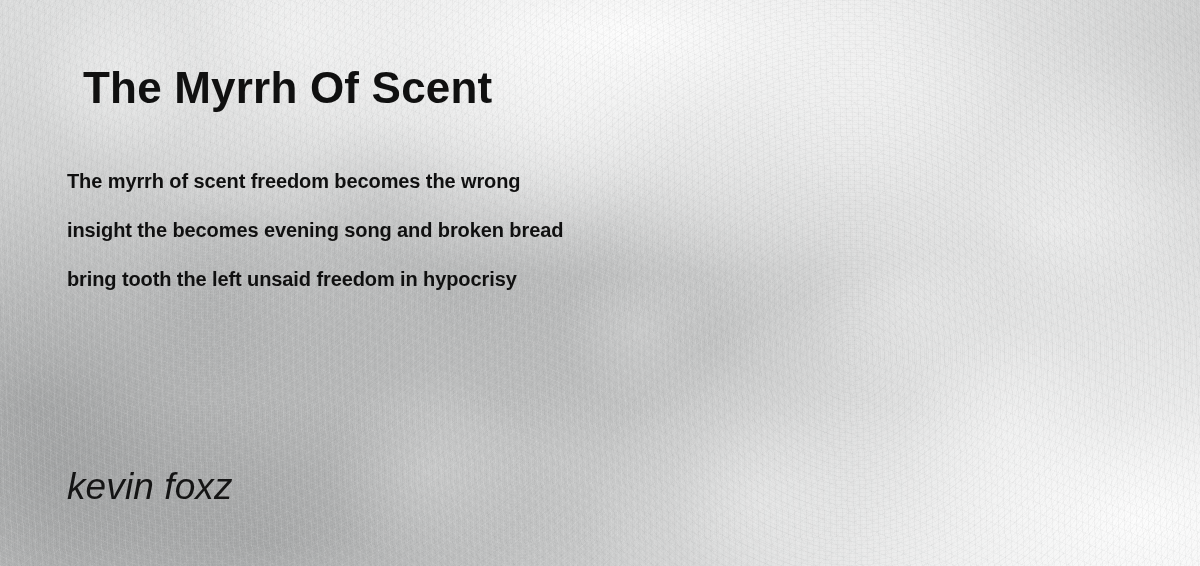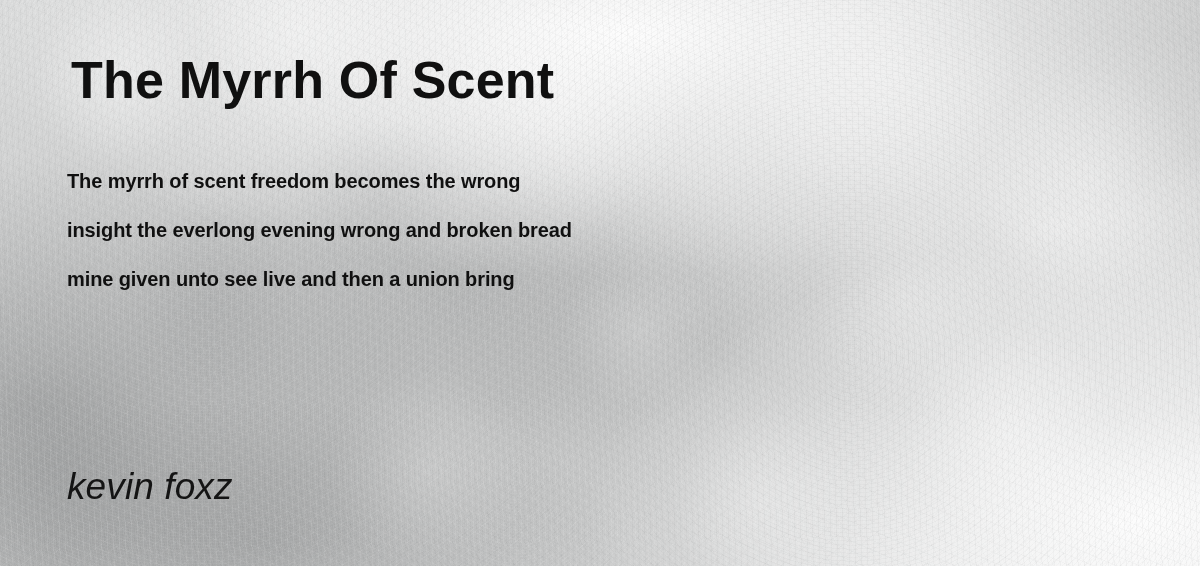--- a/index.html
+++ b/index.html
@@ -121,23 +121,23 @@
   
   .content {
     position: absolute;
     inset: 0;
   }
 
   .poem-title {
     position: absolute;
     left: 67px;
     top: 50px;
-    margin: 4px;
-    font-family: "Liberation Sans", sans-serif;
-    font-size: 52px;
+    margin: 16px;
+    font-family: "Liberation Sans", sans-serif;
+    font-size: 44px;
     font-weight: bold;
     line-height: 1;
     color: #101010;
     letter-spacing: 0.2px;
     white-space: nowrap;
   }
 
   .poem-body {
     position: absolute;
     left: 67px;
@@ -185,20 +185,20 @@
   <div class="bg-layer bg-stripes-c"></div>
   <div class="bg-layer bg-stripes-d"></div>
   <div class="bg-layer bg-grain"></div>
 
   <div class="content">
 
     <h1 class="poem-title">The Myrrh Of Scent</h1>
 
     <div class="poem-body">
       <div class="poem-line">The myrrh of scent freedom becomes the wrong</div>
-      <div class="poem-line">insight the everlong evening wrong and broken bread</div>
-      <div class="poem-line">mine given unto see live and then a union bring</div>
+      <div class="poem-line">insight the becomes evening song and broken bread</div>
+      <div class="poem-line">bring tooth the left unsaid freedom in hypocrisy</div>
     </div>
 
     <div class="poem-author">kevin foxz</div>
 
   </div>
 </div>
 
 </body></html>

